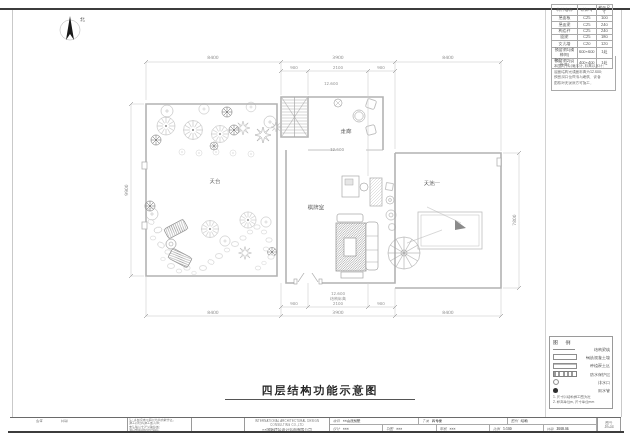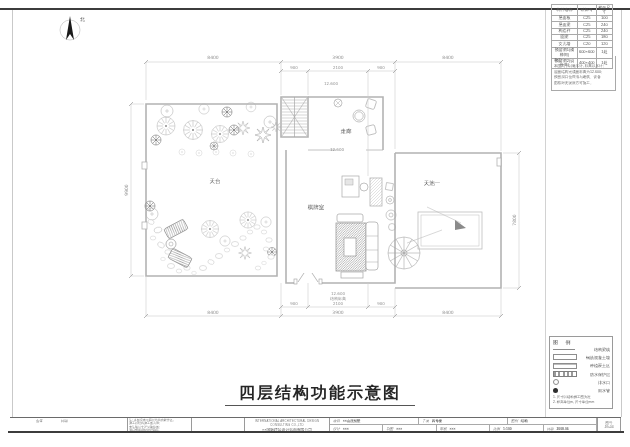--- a/index.html
+++ b/index.html
@@ -30,21 +30,21 @@
   .sw-hatch{width:22px;height:4px;border:0.5px solid #8d8d8d;
             background:repeating-linear-gradient(0deg,#bdbdbd 0 0.5px,#fff 0.5px 1.6px);}
   .sw-dense{width:22px;height:4.5px;border:0.5px solid #7f7f7f;
             background:repeating-linear-gradient(90deg,#9a9a9a 0 0.6px,#fff 0.6px 1.3px);}
   .sw-circle{width:4px;height:4px;border:0.6px solid #8d8d8d;border-radius:50%;}
   .sw-dot{width:5px;height:5px;background:#2e2e2e;border-radius:50%;}
   .legend-notes{margin-top:2px;font-size:3.4px;line-height:1.5;color:#666;}
 
   
   .plan-title{position:absolute;left:225px;top:383px;width:190px;text-align:center;
-      font-family:"Liberation Serif","DejaVu Serif",serif;font-weight:bold;font-size:16px;
+      font-family:"Liberation Serif","DejaVu Serif",serif;font-weight:bold;font-size:11px;
       letter-spacing:2px;color:#262626;border-bottom:1px solid #555;padding-bottom:1px;}
 
   
   .tb{position:absolute;left:10px;top:417px;width:611px;height:14px;display:flex;
       border-top:1px solid #6a6a6a;background:#fff;font-size:3.4px;color:#6b6b6b;}
   .tb>div{border-right:0.5px solid #9a9a9a;box-sizing:border-box;overflow:hidden;}
   .tb-sign{width:118px;display:flex;gap:18px;padding:1px 0 0 26px;}
   .tb-notes{width:64px;font-size:3px;line-height:1.1;padding:1px 1px;}
   .tb-empty{width:53px;}
   .tb-co{width:85px;text-align:center;display:flex;flex-direction:column;justify-content:center;}

